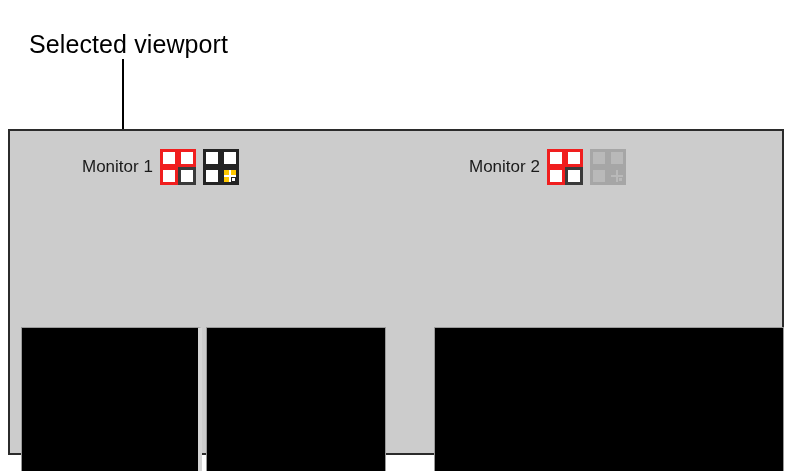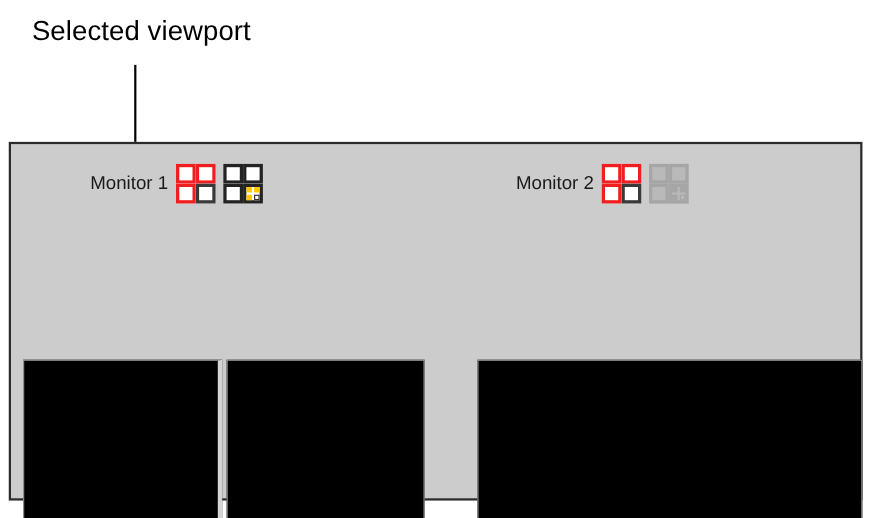--- a/index.html
+++ b/index.html
@@ -14,21 +14,21 @@
     position: relative;
     overflow: hidden;
     font-family: "Liberation Sans", sans-serif;
     -webkit-font-smoothing: antialiased;
   }
 
   
   #annotation-label {
     position: absolute;
     left: 29px;
-    top: 13px;
+    top: 29px;
     font-size: 25px;
     line-height: 30px;
     color: #000000;
     white-space: nowrap;
     letter-spacing: 0.1px;
   }
   #leader-line {
     position: absolute;
     left: 122px;
     top: 59px;

